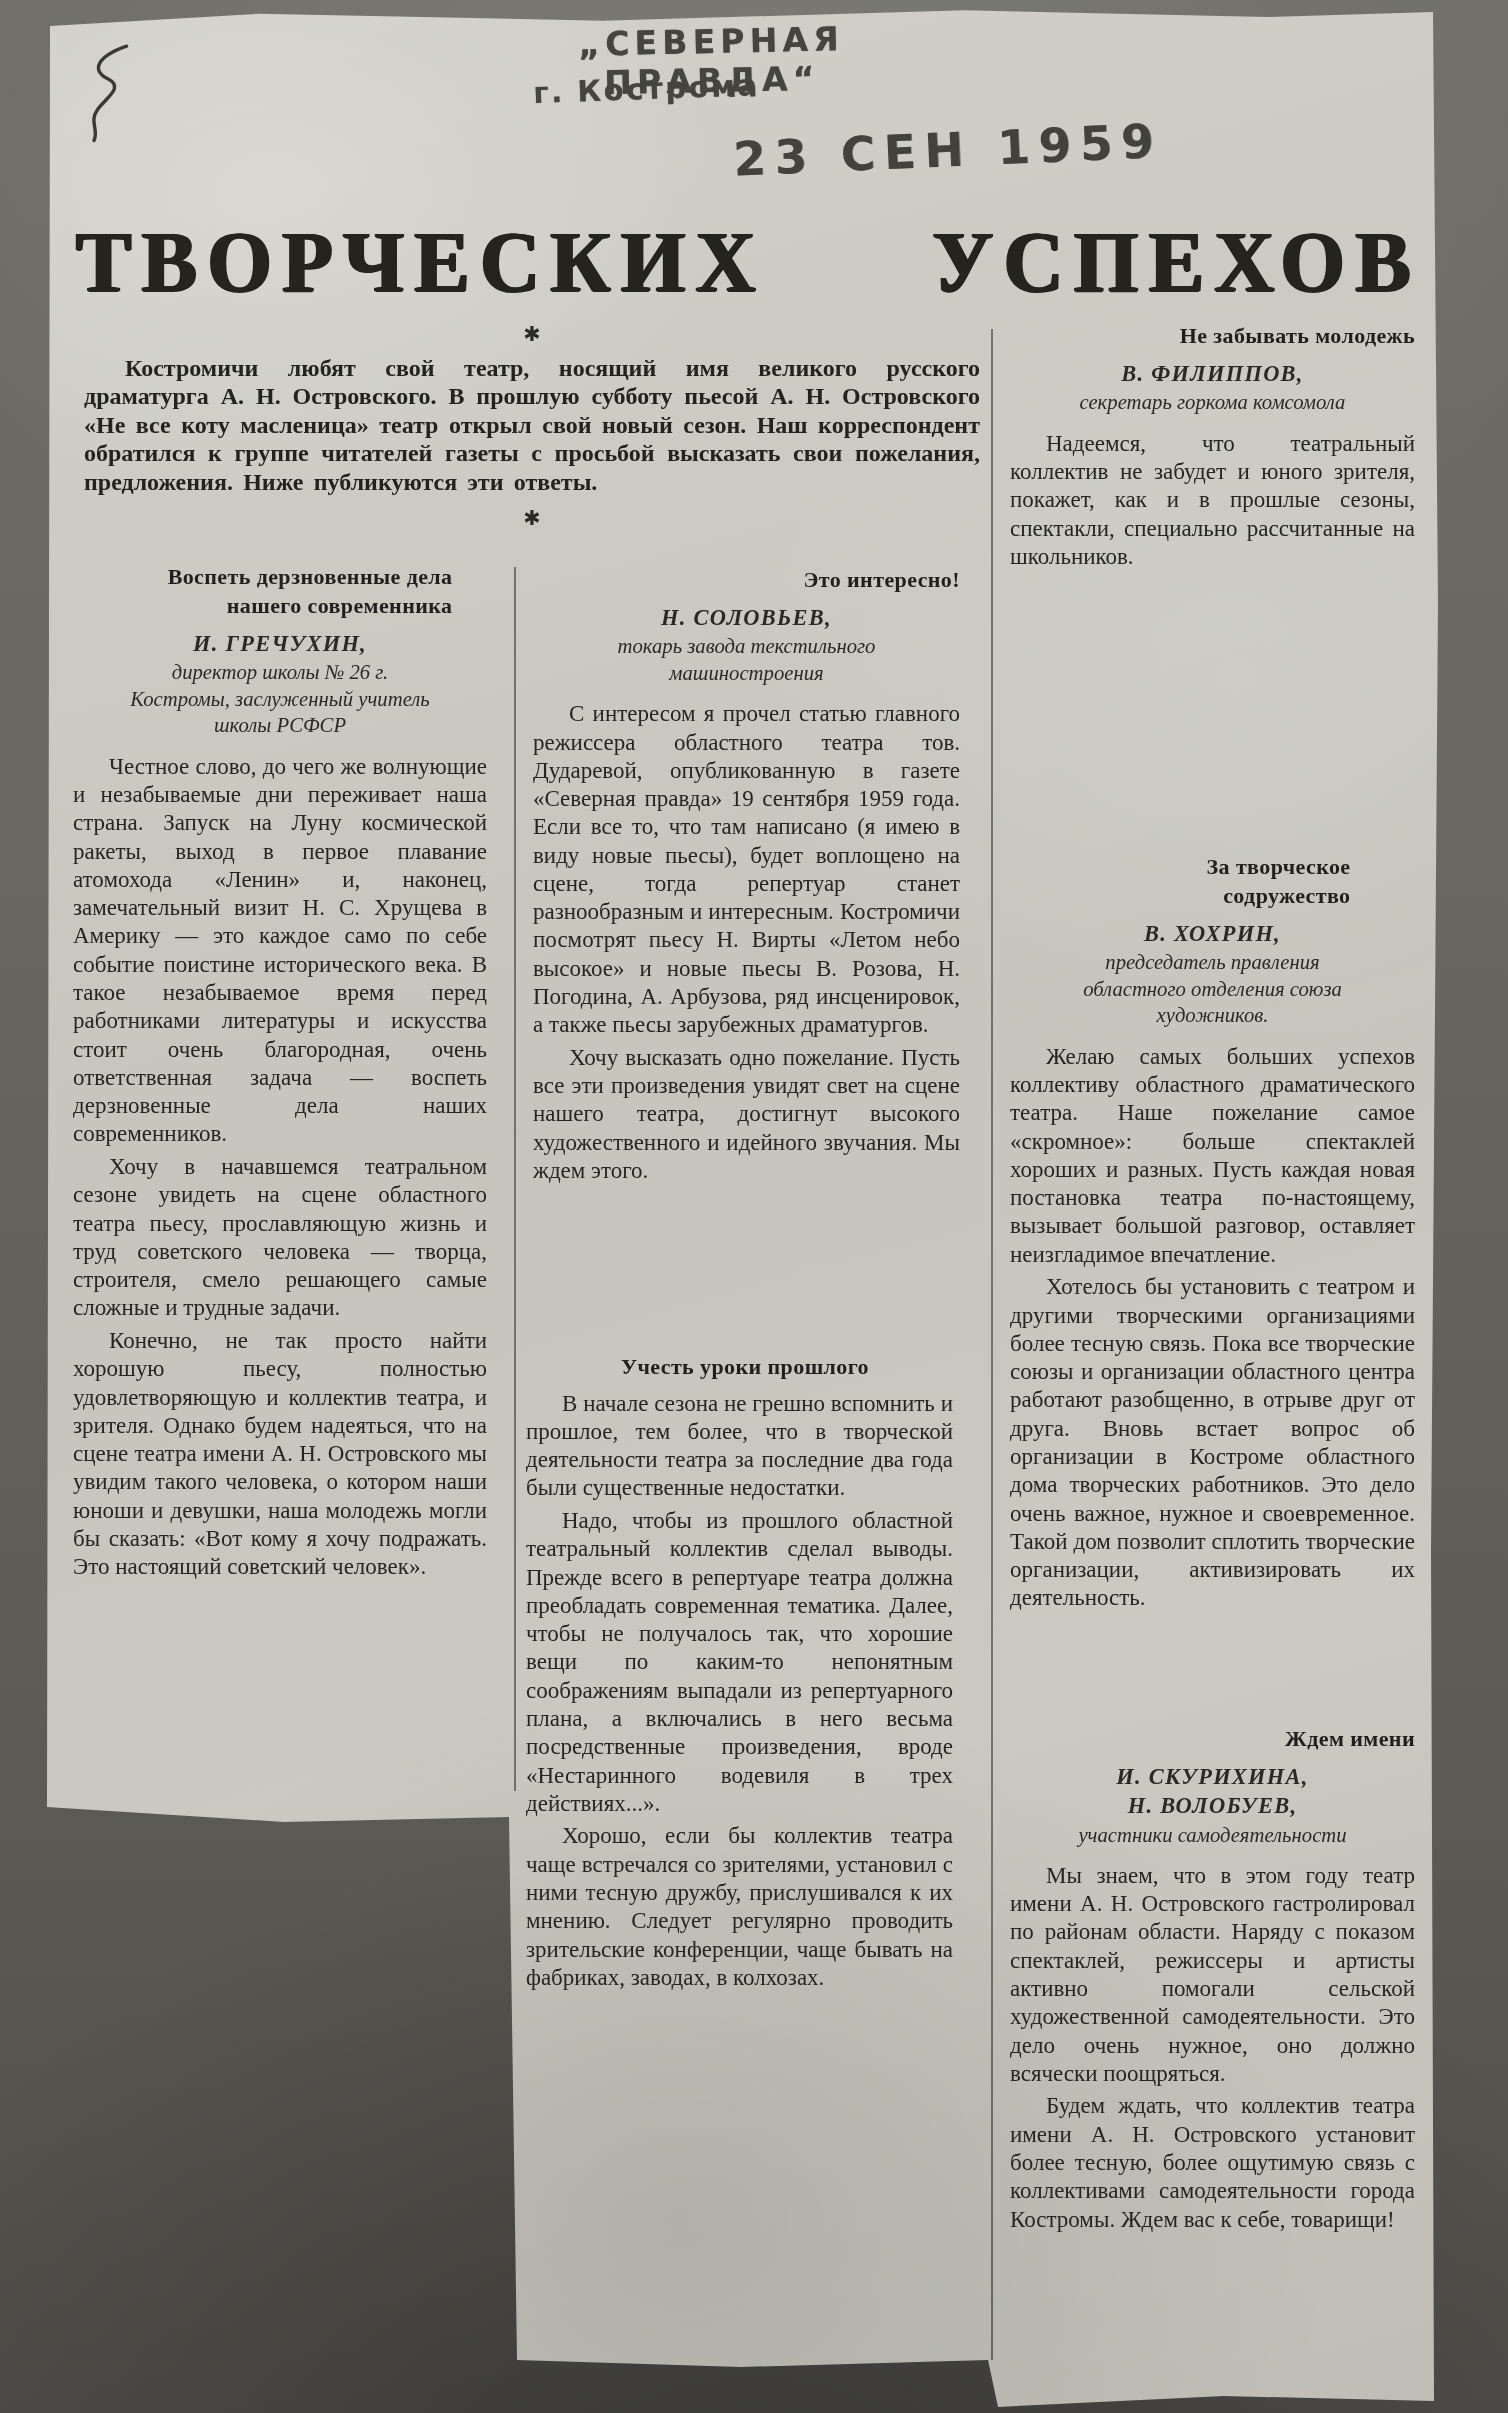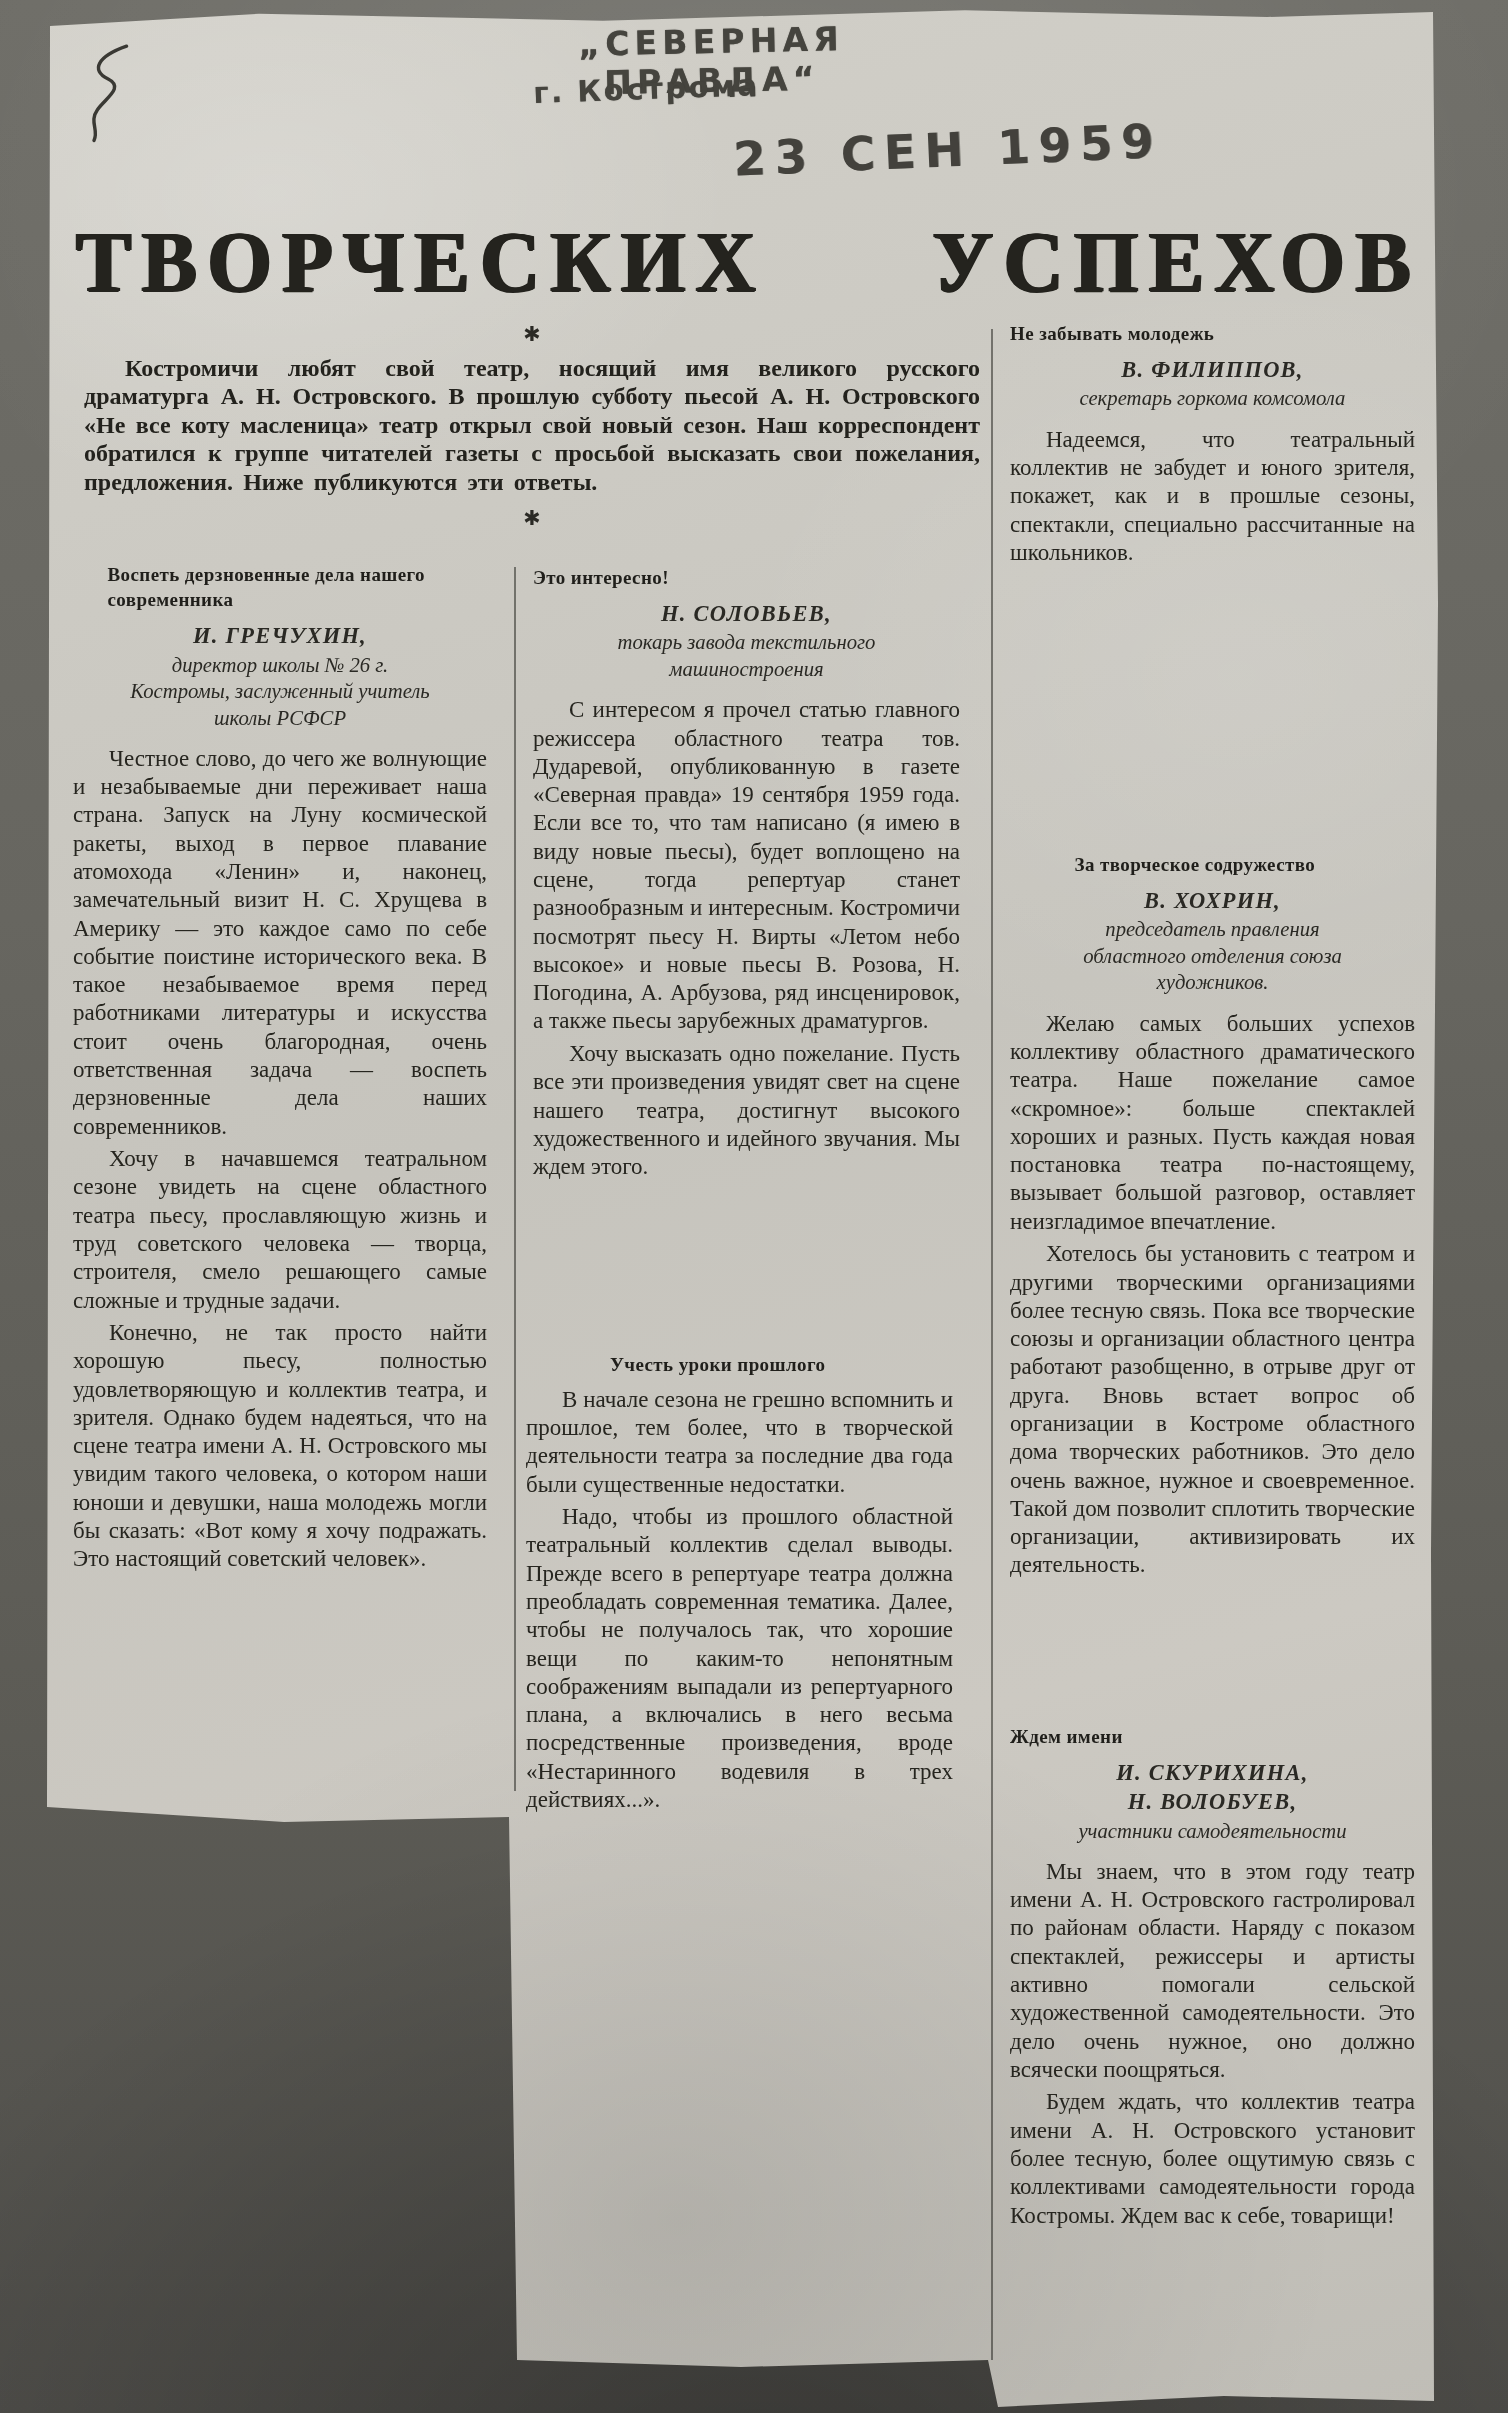--- a/index.html
+++ b/index.html
@@ -59,21 +59,21 @@
   .star.bottom { margin:12px 0 0; }
   .intro {
     font-weight:700; font-size:24px; line-height:1.19; text-align:justify;
     text-indent:41px; word-spacing:4.3px; color:#23221d;
   }
   .vrule { position:absolute; width:1.7px; background:rgba(42,41,37,0.55); }
   .vrule1 { left:514px; top:567px; height:1224px; }
   .vrule2 { left:991px; top:329px; height:2031px; }
   .article { position:absolute; color:#26251f; }
   .atitle {
-    font-size:19px; font-weight:700; text-align:left; line-height:1.32;
+    font-size:22px; font-weight:700; text-align:right; line-height:1.32;
     margin:0 auto 8.6px; color:#201f1b; letter-spacing:0.4px;
   }
   .byline { text-align:center; margin:0 auto 13.8px; color:#2a2924; }
   .author { font-size:22.4px; font-style:italic; font-weight:700; letter-spacing:1.3px; line-height:1.3; }
   .role { font-size:20.7px; font-style:italic; line-height:1.28; margin:1.7px auto 0; }
   .body {
     font-size:23px; line-height:1.23; text-align:justify; text-indent:36px;
     margin:0 0 4.3px; hyphens:auto; -webkit-hyphens:auto;
   }
 </style>
@@ -122,20 +122,21 @@
       <div class="role" style="max-width:328px;">токарь завода текстильного машиностроения</div>
     </div>
     <p class="body">С интересом я прочел статью главного режиссера областного театра тов. Дударевой, опубликованную в газете «Северная правда» 19 сентября 1959 года. Если все то, что там написано (я имею в виду новые пьесы), будет воплощено на сцене, тогда репертуар станет разнообразным и интересным. Костромичи посмотрят пьесу Н. Вирты «Летом небо высокое» и новые пьесы В. Розова, Н. Погодина, А. Арбузова, ряд инсценировок, а также пьесы зарубежных драматургов.</p>
     <p class="body">Хочу высказать одно пожелание. Пусть все эти произведения увидят свет на сцене нашего театра, достигнут высокого художественного и идейного звучания. Мы ждем этого.</p>
   </section>
 
   <section class="article" style="left:526px; top:1352px; width:427px;">
     <h2 class="atitle" style="max-width:259px;">Учесть уроки прошлого</h2>
     <p class="body">В начале сезона не грешно вспомнить и прошлое, тем более, что в творческой деятельности театра за последние два года были существенные недостатки.</p>
     <p class="body">Надо, чтобы из прошлого областной театральный коллектив сделал выводы. Прежде всего в репертуаре театра должна преобладать современная тематика. Далее, чтобы не получалось так, что хорошие вещи по каким-то непонятным соображениям выпадали из репертуарного плана, а включались в него весьма посредственные произведения, вроде «Нестаринного водевиля в трех действиях...».</p>
+    <p class="body">Хорошо, если бы коллектив театра чаще встречался со зрителями, установил с ними тесную дружбу, прислушивался к их мнению. Следует регулярно проводить зрительские конференции, чаще бывать на фабриках, заводах, в колхозах.</p>
   </section>
 
   <section class="article" style="left:1010px; top:321px; width:405px;">
     <h2 class="atitle">Не забывать молодежь</h2>
     <div class="byline">
       <div class="author">В. ФИЛИППОВ,</div>
       <div class="role" style="max-width:328px;text-align:center;">секретарь горкома комсомола</div>
     </div>
     <p class="body">Надеемся, что театральный коллектив не забудет и юного зрителя, покажет, как и в прошлые сезоны, спектакли, специально рассчитанные на школьников.</p>
   </section>

